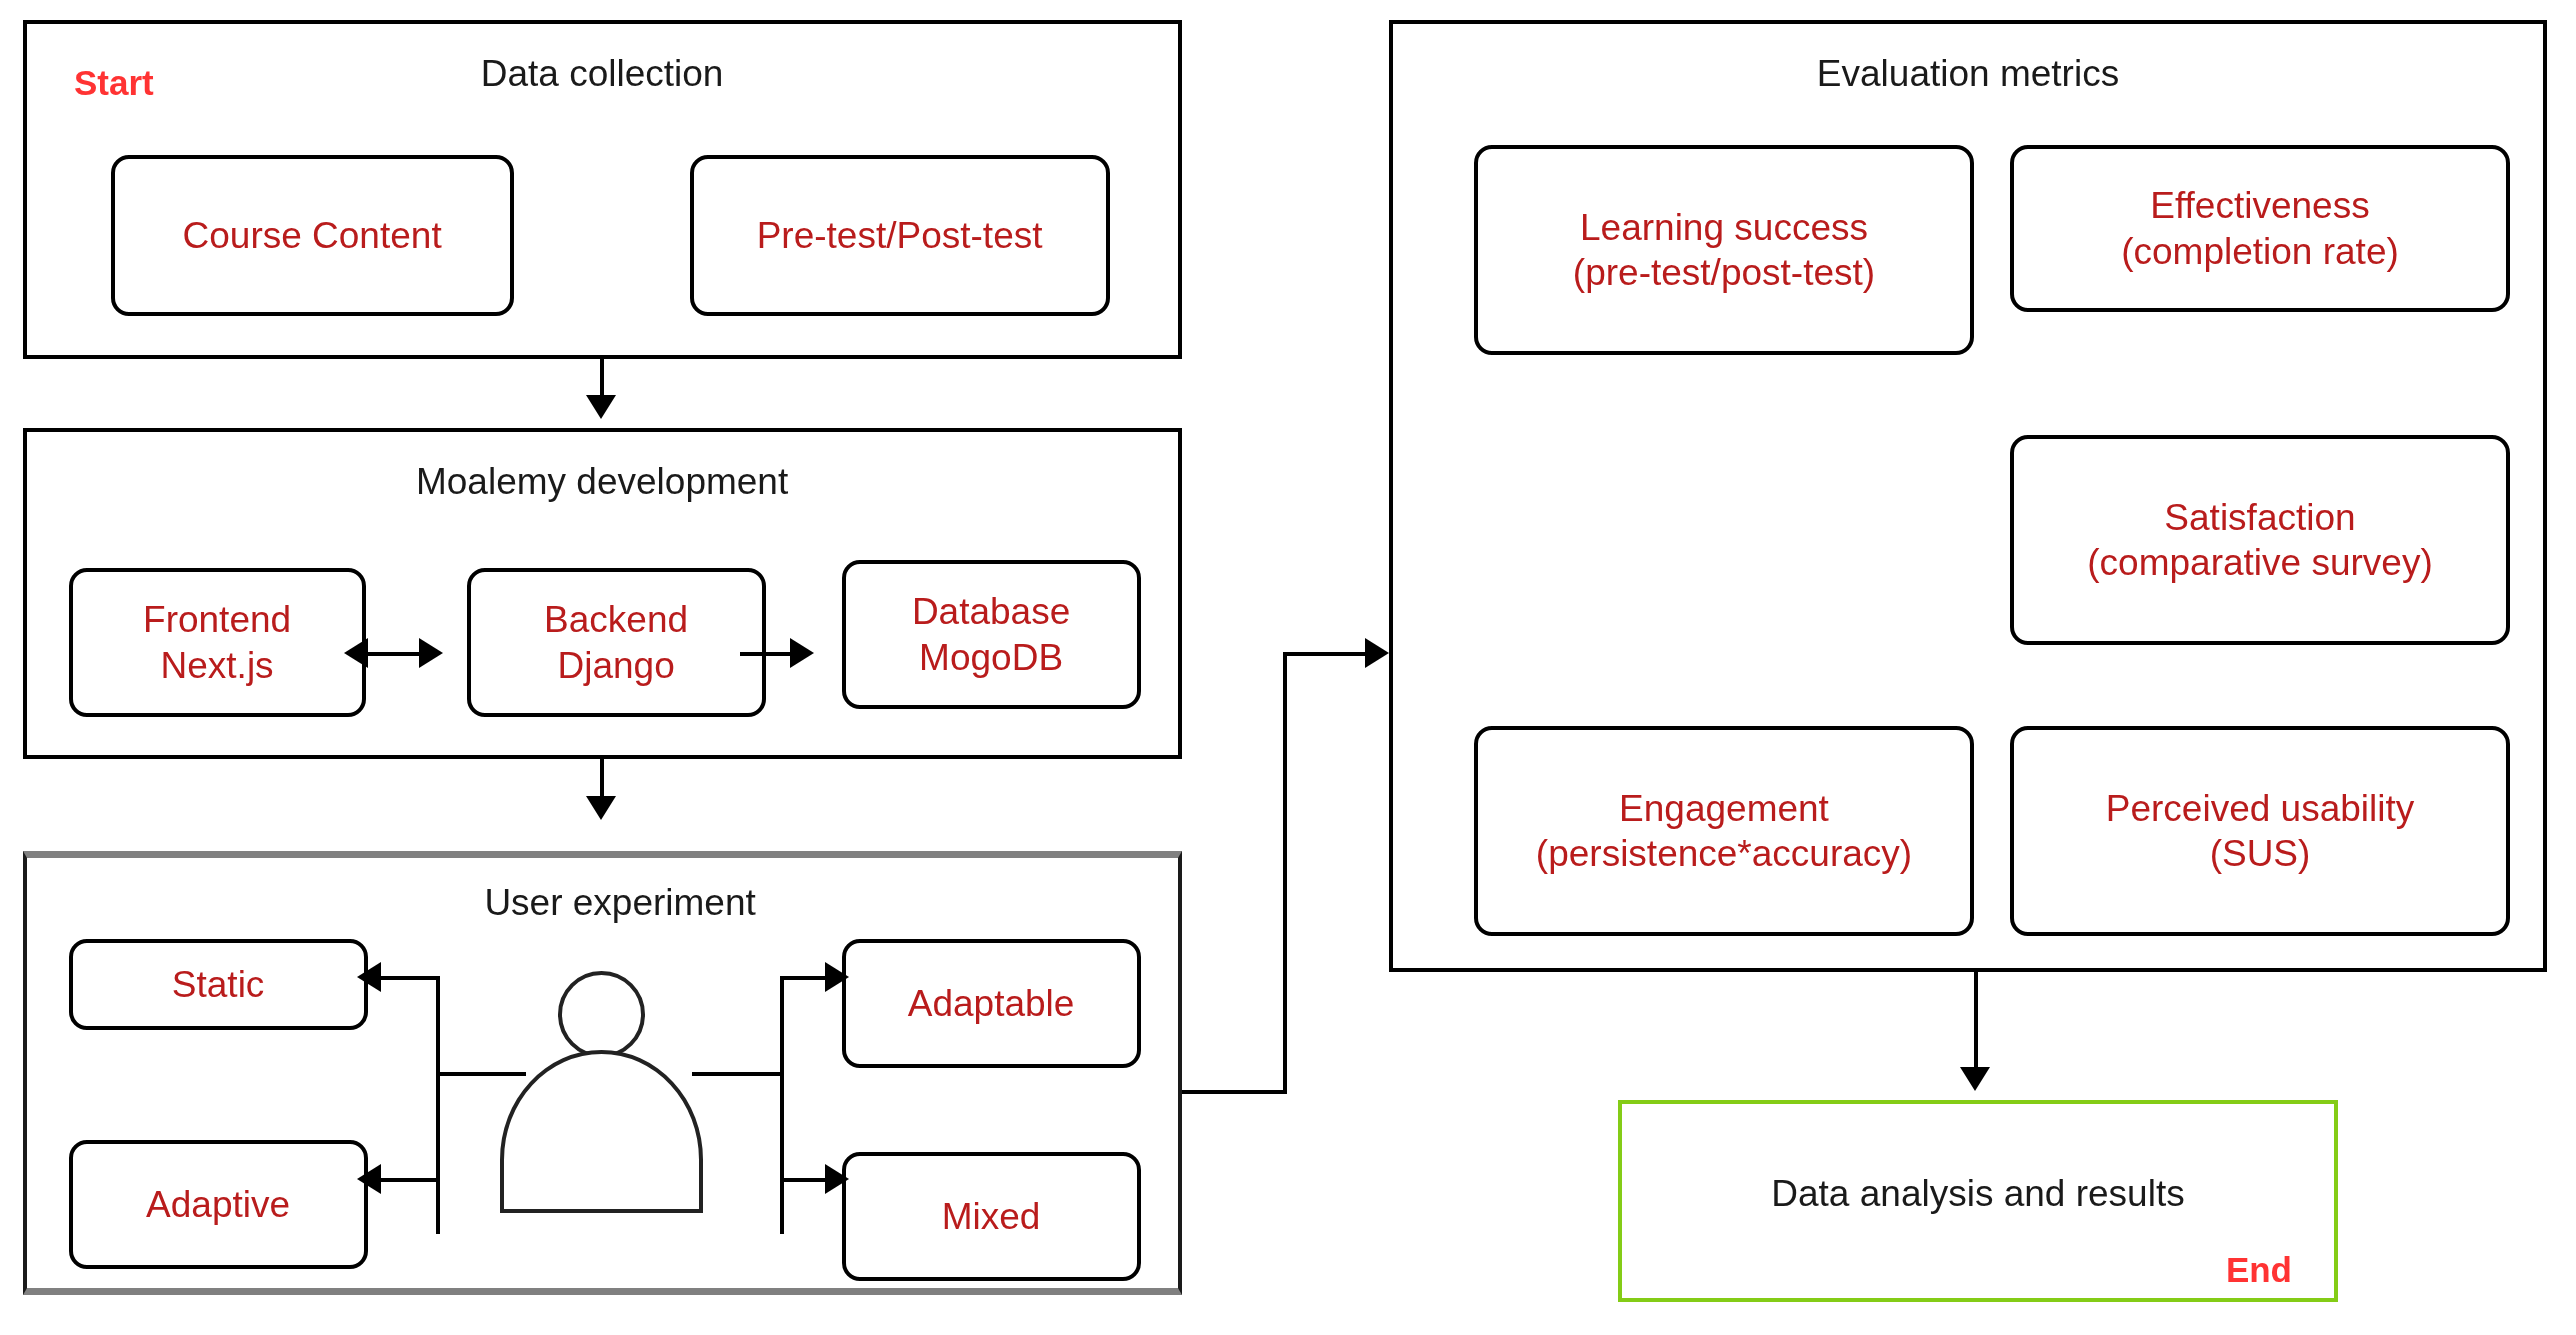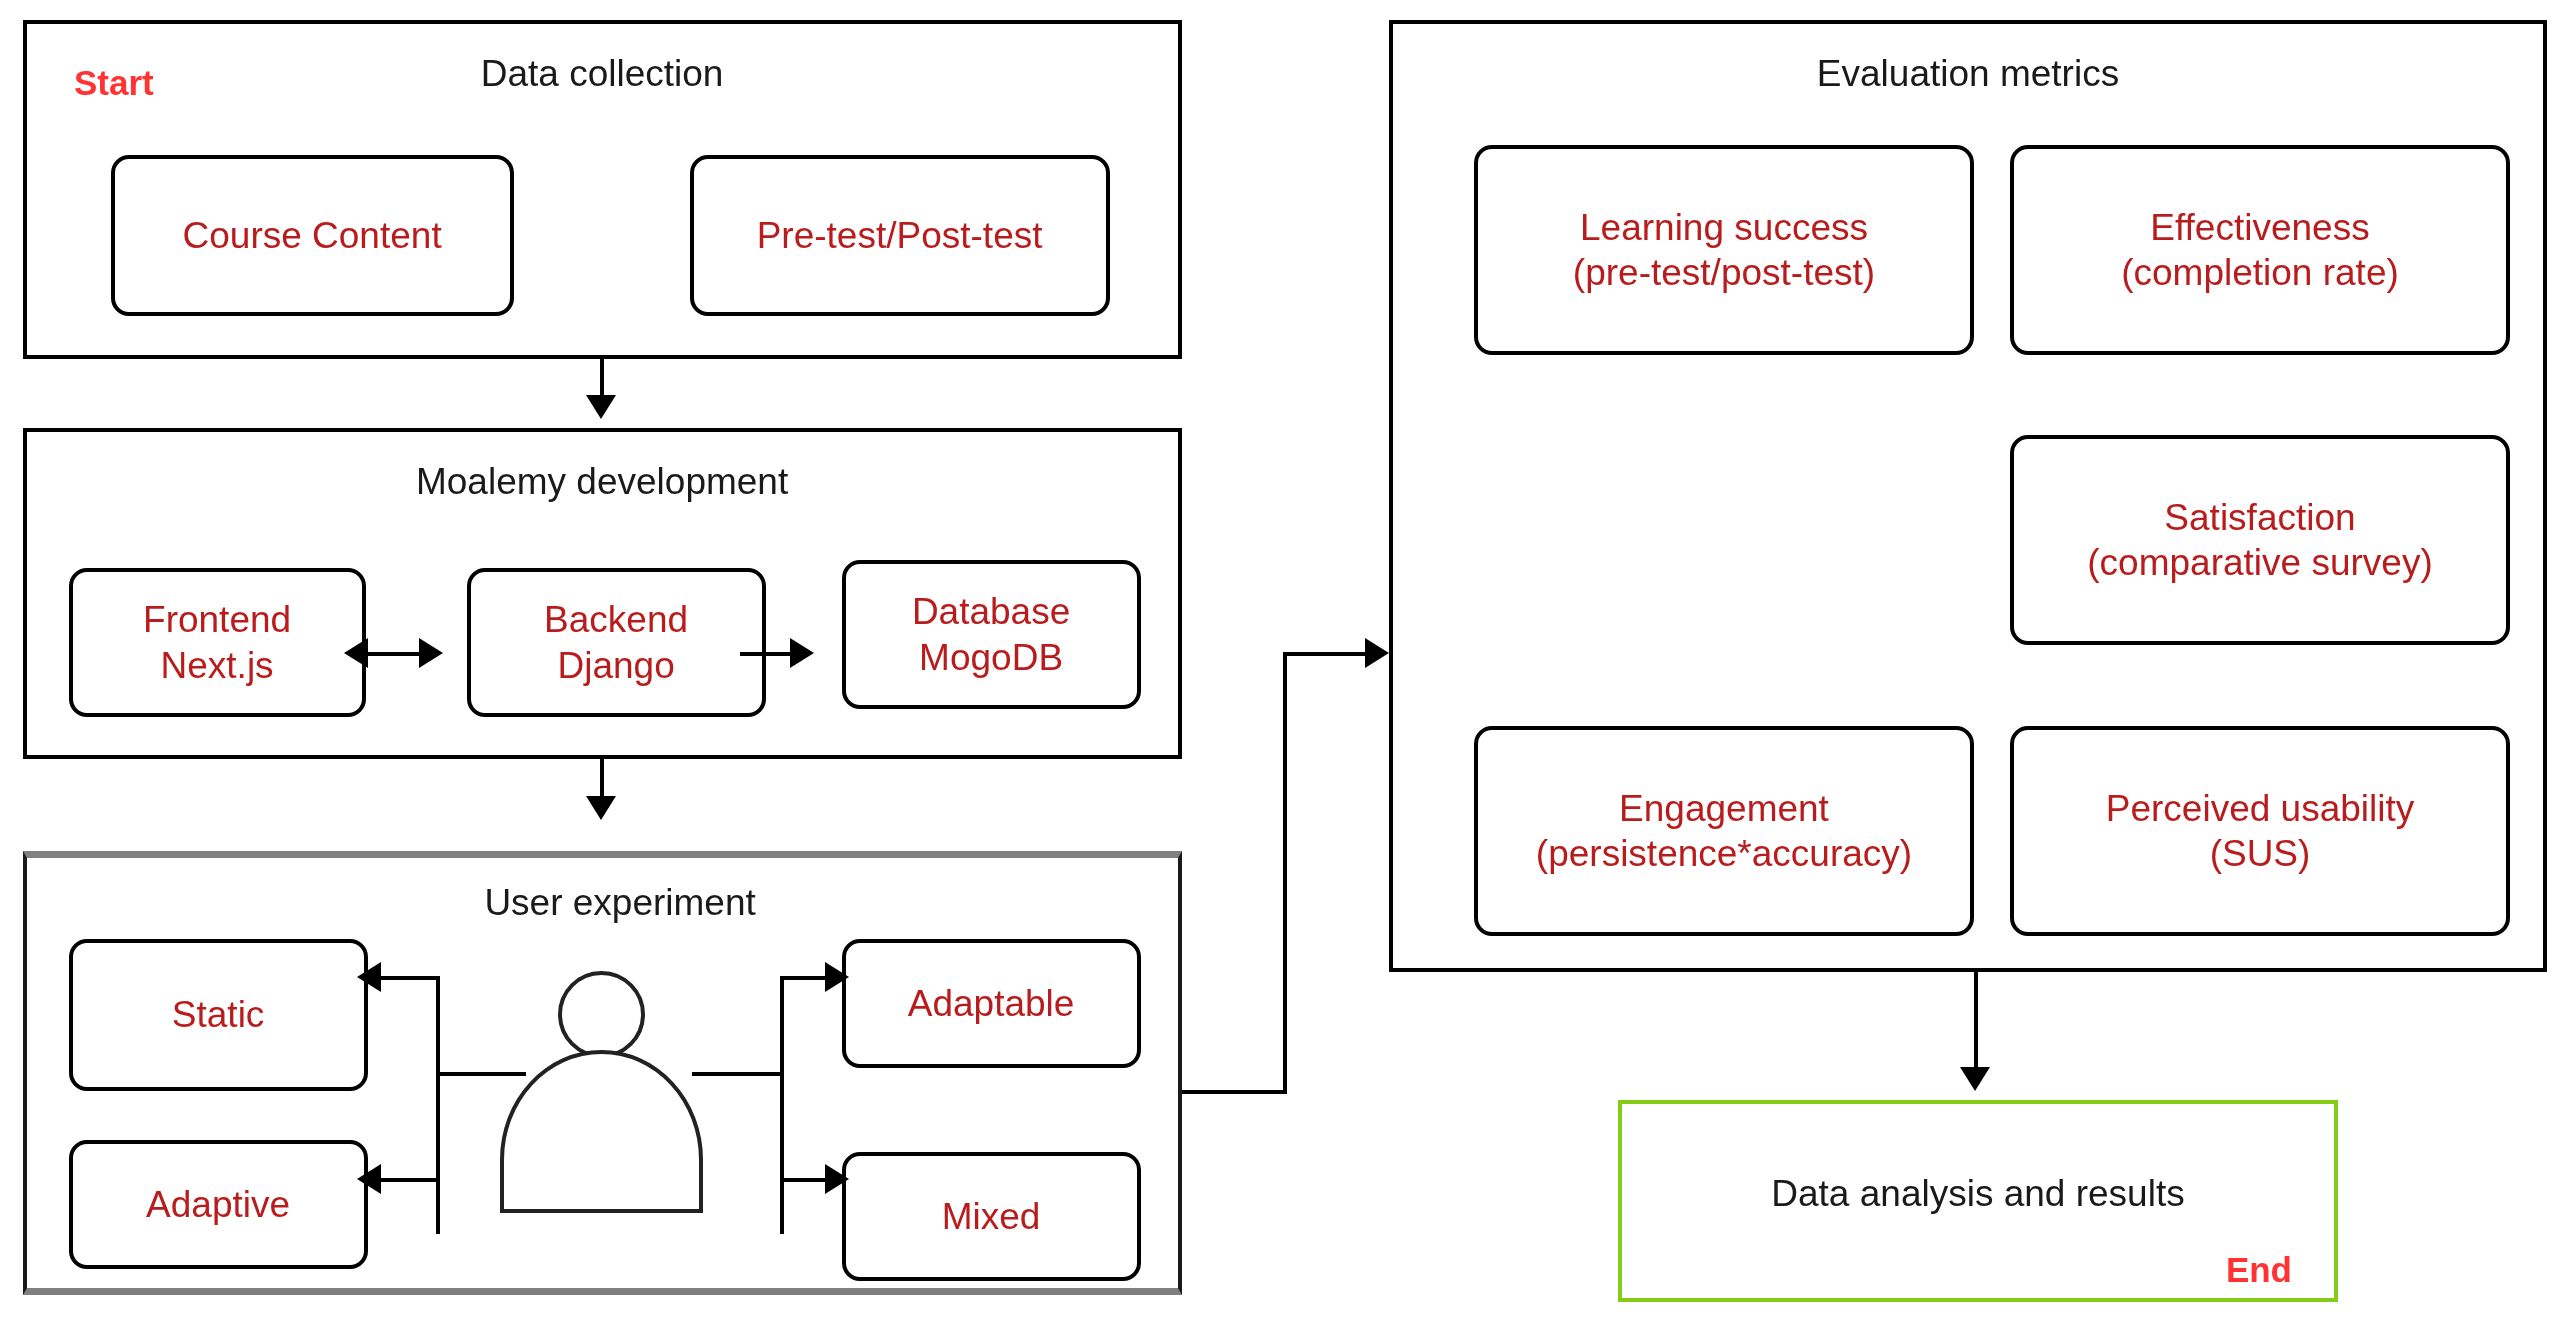--- a/index.html
+++ b/index.html
@@ -180,21 +180,21 @@
 
   <div class="hline" style="left:740px; top:652px; width:53px;"></div>
   <div class="arrow arrow-right" style="left:790px; top:638px;"></div>
 
   <div class="vline" style="left:600px; top:759px; height:50px;"></div>
   <div class="arrow arrow-down" style="left:586px; top:796px;"></div>
 
   <div class="group group-gray" style="left:22.6px; top:851px; width:1159px; height:444px;">
     <div class="group-title" style="top:26px;padding-left:36px;">User experiment</div>
 
-    <div class="node" style="left:42px; top:81px; width:299px; height:152px;">
+    <div class="node" style="left:42px; top:81px; width:299px; height:91px;">
       <span class="line">Static</span>
     </div>
 
     <div class="node" style="left:42px; top:282px; width:299px; height:129px;">
       <span class="line">Adaptive</span>
     </div>
 
     <div class="node" style="left:815px; top:81px; width:299px; height:129px;">
       <span class="line">Adaptable</span>
     </div>
@@ -231,21 +231,21 @@
   <div class="group" style="left:1389px; top:20px; width:1158px; height:952px;">
     <div class="group-title" style="top:31px;">Evaluation metrics</div>
 
     <div class="node" style="left:81px; top:121px; width:500px; height:210px;">
       <div>
         <span class="line">Learning success</span>
         <span class="line">(pre-test/post-test)</span>
       </div>
     </div>
 
-    <div class="node" style="left:617px; top:121px; width:500px; height:210px;">
+    <div class="node" style="left:617px; top:121px; width:500px; height:167px;">
       <div>
         <span class="line">Effectiveness</span>
         <span class="line">(completion rate)</span>
       </div>
     </div>
 
 
     <div class="node" style="left:617px; top:411px; width:500px; height:210px;">
       <div>
         <span class="line">Satisfaction</span>

